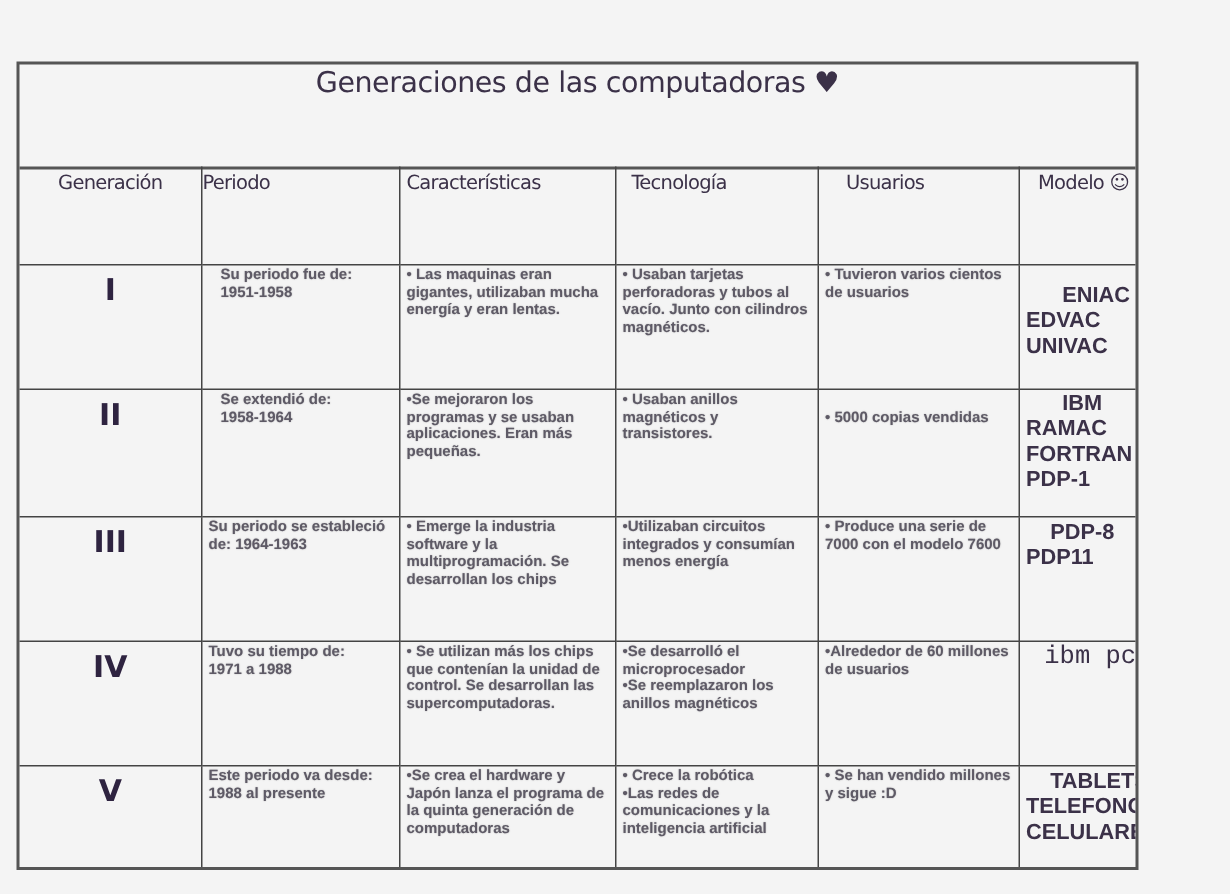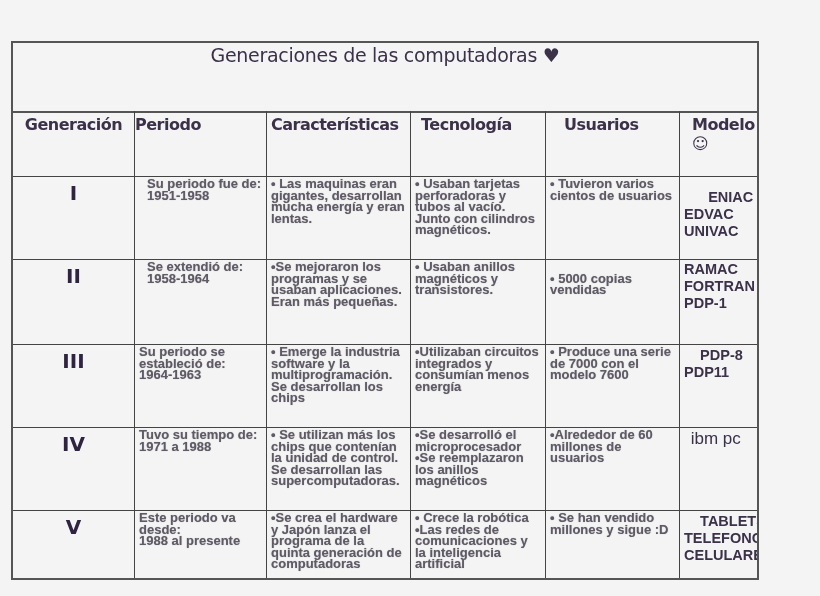--- a/index.html
+++ b/index.html
@@ -41,52 +41,52 @@
     border-right: 1.5px solid #444;
     border-bottom: 1.5px solid #444;
     box-sizing: border-box;
     position: relative;
     overflow: hidden;
   }
   .cell.last-col { border-right: none; }
   .cell.last-row { border-bottom: none; }
   .hdr {
     font-family: "DejaVu Sans", sans-serif;
-    font-size: 16px;
-    font-weight: bold;
+    font-size: 13px;
+    font-weight: normal;
     color: #3b3148;
     padding-top: 4px;
     letter-spacing: -0.5px;
   }
   .gen {
     font-family: "DejaVu Sans", sans-serif;
     font-weight: bold;
     font-size: 20px;
     color: #2e2340;
     text-align: center;
     padding-top: 4px;
   }
   .small {
-    font-size: 13px;
+    font-size: 10px;
     font-weight: bold;
     color: #5e5a66;
     line-height: 11.5px;
     padding: 1px 4px 0 4px;
     text-shadow: 0 0 1px #aaa;
   }
   .small p { margin: 0; white-space: pre-line; }
   .model {
     font-weight: bold;
     font-size: 14.5px;
     color: #3b3148;
     line-height: 17px;
     padding: 4px 0 0 4px;
   }
   .model p { margin: 0; white-space: pre; }
-  .model.plain { font-weight: normal; font-size: 17px; padding-top: 2px; }
+  .model.plain { font-weight: normal; font-size: 17px; padding-top: 2px; font-family: Liberation Mono, monospace; }
 </style>
 </head>
 <body>
 
 <div class="table-wrap">
   <div class="title-row">
     <span class="title-text">Generaciones de las computadoras ♥</span>
   </div>
   <div class="grid">
 
@@ -96,21 +96,21 @@
     <div class="cell hdr" style="padding-left:10px">Tecnología</div>
     <div class="cell hdr" style="padding-left:18px">Usuarios</div>
     <div class="cell hdr last-col" style="padding-left:12px">Modelo ☺</div>
 
     <div class="cell gen">I</div>
     <div class="cell small">
         <p style="padding-left:8px">Su periodo fue de:
         1951-1958</p>
       </div>
     <div class="cell small">
-        <p>• Las maquinas eran gigantes, desarrollan mucha energía y eran lentas.</p>
+        <p>• Las maquinas eran gigantes, utilizaban mucha energía y eran lentas.</p>
       </div>
     <div class="cell small">
         <p>• Usaban tarjetas perforadoras y tubos al vacío. Junto con cilindros magnéticos.</p>
       </div>
     <div class="cell small">
         <p>• Tuvieron varios cientos de usuarios</p>
       </div>
     <div class="cell model last-col" style="padding-top:12px">
       <p>      ENIAC</p>
       <p>EDVAC</p>
@@ -126,20 +126,21 @@
         <p>•Se mejoraron los programas y se usaban aplicaciones. Eran más pequeñas.</p>
       </div>
     <div class="cell small">
         <p>• Usaban anillos magnéticos y transistores.</p>
       </div>
     <div class="cell small">
         <p>
 • 5000 copias vendidas</p>
       </div>
     <div class="cell model last-col" style="padding-top:1px">
+      <p>      IBM</p>
       <p>RAMAC</p>
       <p>FORTRAN</p>
       <p>PDP-1</p>
     </div>
 
     <div class="cell gen">III</div>
     <div class="cell small">
         <p> Su periodo se estableció de:   1964-1963</p>
       </div>
     <div class="cell small">

